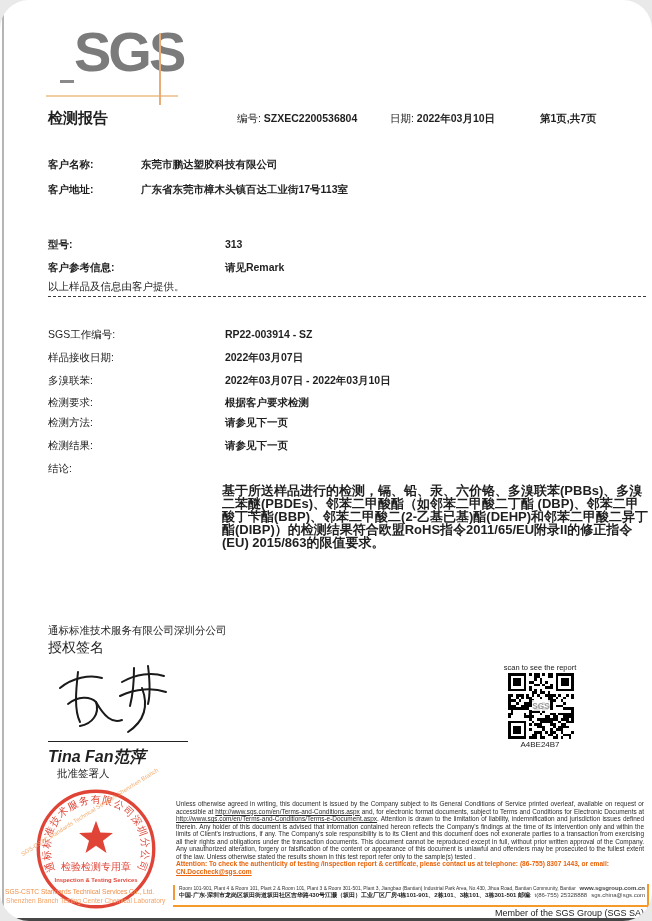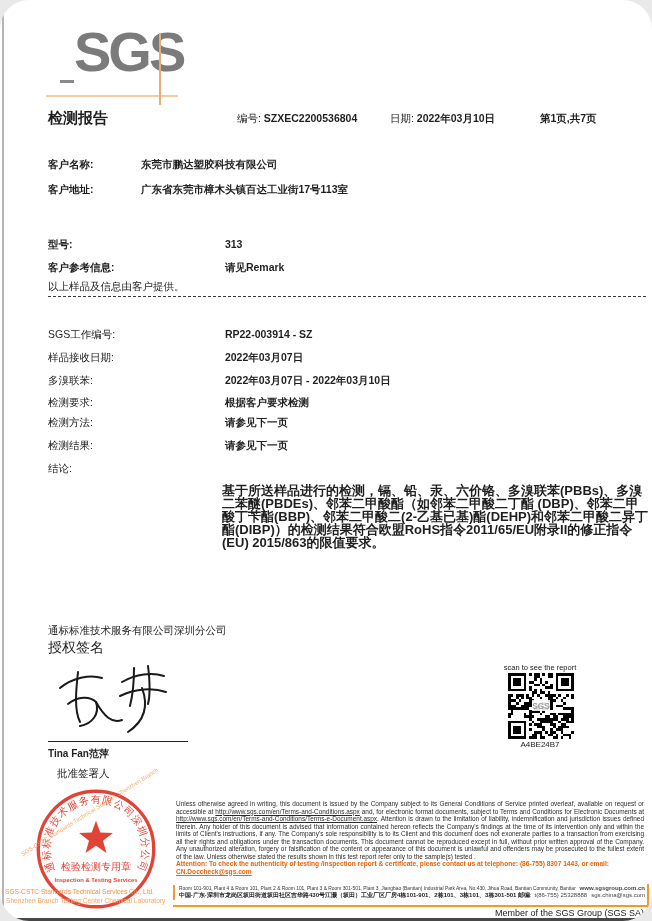--- a/index.html
+++ b/index.html
@@ -34,21 +34,21 @@
   .dashed-sep { position:absolute; left:48px; right:6px; top:296px; border-top:1px dashed #3a3a3a; }
 
   .conclusion-lbl { position:absolute; left:48px; top:462px; font-size:10.5px; }
   .conclusion-text { position:absolute; left:222px; top:484px; width:428px; font-size:13px; line-height:13px; }
 
   
   .sig-company { position:absolute; left:48px; top:624px; font-size:10.5px; }
   .sig-auth { position:absolute; left:48px; top:639px; font-size:14px; }
   .sig-svg { position:absolute; left:52px; top:660px; }
   .sig-line { position:absolute; left:48px; top:741px; width:140px; border-top:1.5px solid #222; }
-  .sig-name { position:absolute; left:48px; top:747px; font-size:10px; }
+  .sig-name { position:absolute; left:48px; top:747px; font-size:16px;font-style:italic; }
   .sig-role { position:absolute; left:57px; top:767px; font-size:10.5px; }
 
   
   .qr-caption { position:absolute; left:475px; top:663px; width:130px; text-align:center; font-size:7.5px; color:#222; }
   .qr-box { position:absolute; left:508px; top:673px; width:66px; height:66px; }
   .qr-code-text { position:absolute; left:475px; top:740px; width:130px; text-align:center; font-size:8px; color:#222; }
 
   
   .stamp-svg { position:absolute; left:33px; top:786px; opacity:.92; }
   .footer-co1 { position:absolute; left:5px; top:888px; font-size:6.6px; color:#f08e46; white-space:nowrap; }

